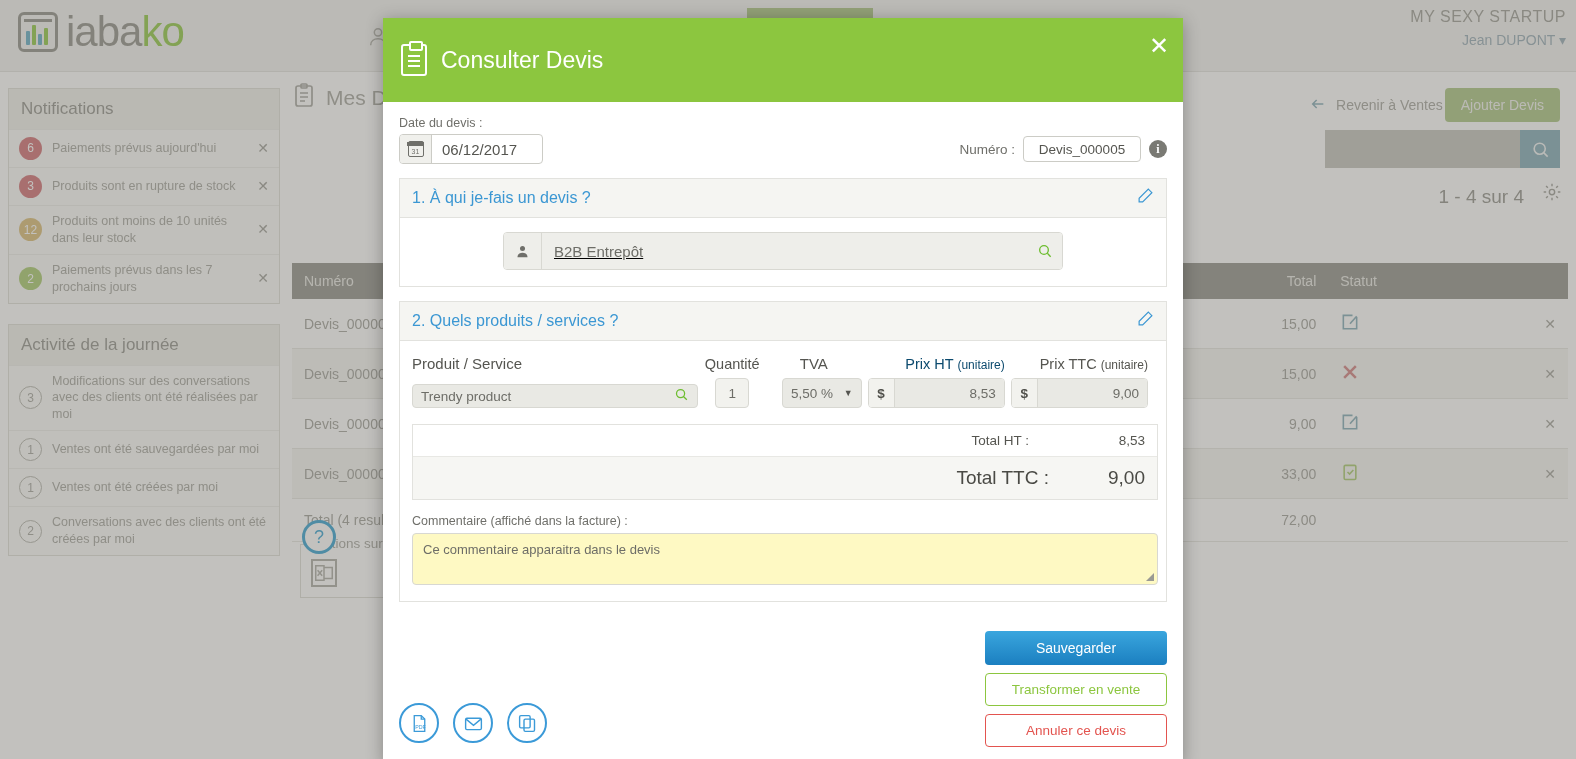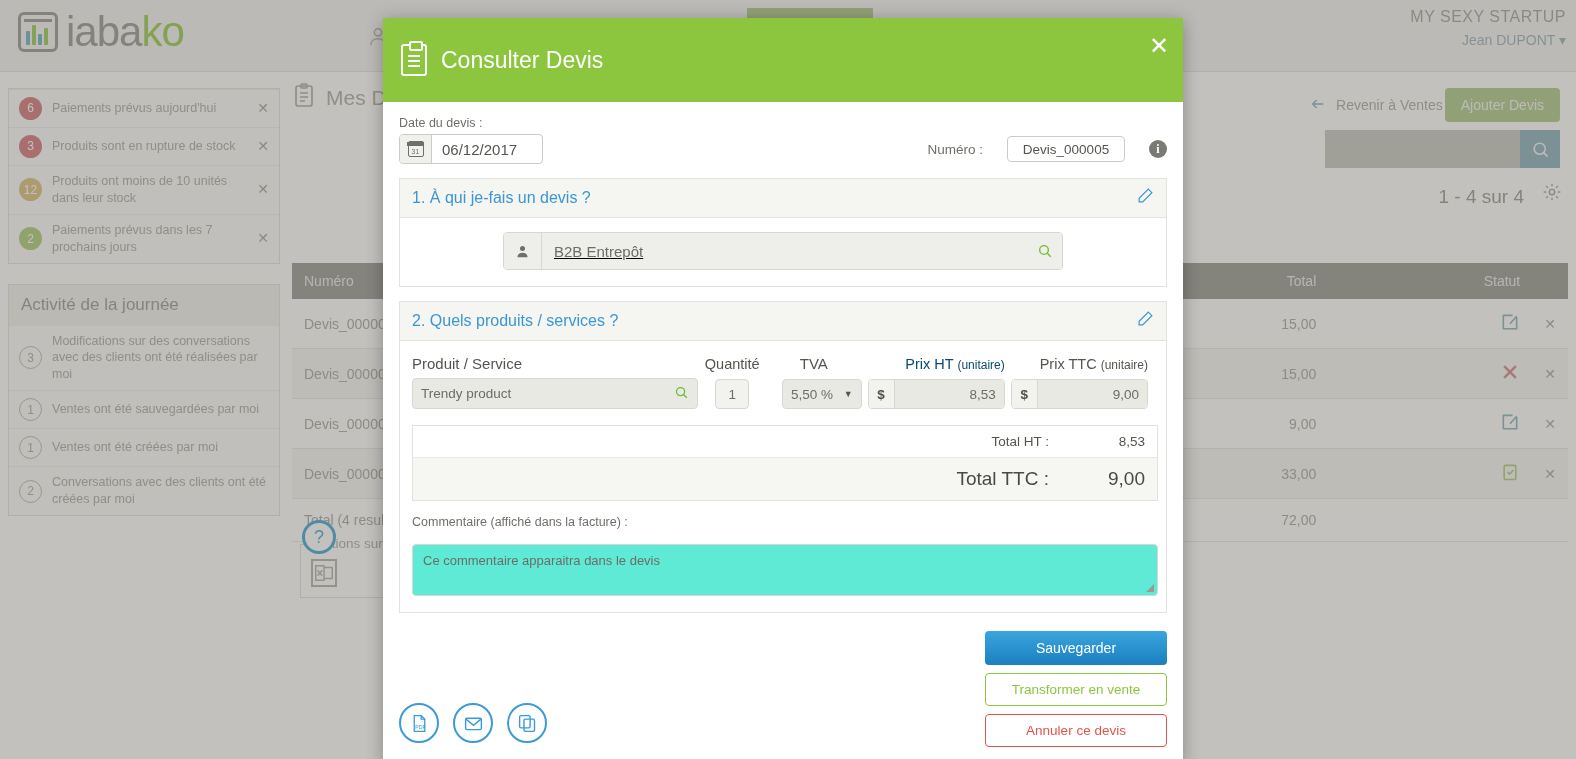--- a/index.html
+++ b/index.html
@@ -132,21 +132,21 @@
     font-size:19px; color:#8f8f88;
   }
   #gear-ico { position:absolute; right: 6px; top: 100px; color:#9a9a93; }
 
   table.devis { width:100%; border-collapse:collapse; margin-top: 150px; }
   table.devis th {
     background:#8f8f87; color:#e8e8e3; font-weight:normal;
     font-size:14px; padding: 10px 12px; text-align:left;
   }
   table.devis th.r, table.devis td.r { text-align:right; }
-  table.devis th.c, table.devis td.c { text-align:right; }
+  table.devis th.c, table.devis td.c { text-align:left; }
   table.devis td {
     padding: 13px 12px; font-size: 14px; color:#9d9d96;
     border-bottom: 1px solid #e5e5e0;
   }
   table.devis tr.alt td { background:#f6f6f3; }
   td.stat-edit { color:#7fa8b4; }
   td.stat-x { color:#d07d7d; }
   td.stat-ok { color:#a6c86a; }
   td.rowdel { color:#a8a8a1; text-align:center; width:26px;}
   .totrow td { font-size:14px; color:#9d9d96; border-bottom:none; }
@@ -213,21 +213,21 @@
     line-height: 20px;
   }
   #cal-ico::before {
     content:""; position:absolute; left:-1.5px; right:-1.5px; top:0; height:4px;
     background:#6f6f6a;
   }
   #date-value {
     width: 110px; padding: 0 10px; font-size: 15px; color:#555550;
     display:flex; align-items:center;
   }
-  #num-wrap { margin-left:auto; display:flex; align-items:center; gap:24px; }
+  #num-wrap { margin-left:auto; display:flex; align-items:center; gap:8px; }
   #num-label { font-size: 13.5px; color:#6f6f6a; }
   #num-field {
     border:1px solid #ccccc6; border-radius:4px; height:26px; width: 118px;
     display:flex; align-items:center; justify-content:center;
     font-size: 13.5px; color:#555550;
   }
   #info-ico {
     width: 18px; height:18px; border-radius:50%; background:#7a7a74;
     color:#fff; font-size: 12px; font-weight:bold;
     display:flex; align-items:center; justify-content:center;
@@ -271,21 +271,21 @@
   .h-tva  { width: 102px; text-align:center; font-size: 15px; color:#555550; }
   .h-ht   { width: 144px; text-align:right;  font-size: 14.5px; color:#0c4a6e; }
   .h-ttc  { width: 144px; text-align:right;  font-size: 14.5px; color:#555550; }
   .h-sub  { font-size: 12px; }
 
   #prod-fields { margin-top: 6px; }
   .f-prod {
     width: 294px;
   }
   .prod-input {
-    display:flex; align-items:center; height:31px;
+    display:flex; align-items:center; height:24px;
     background:#e9e9e4; border:1px solid #d8d8d2; border-radius:4px;
     padding: 0 8px; font-size: 13.5px; color:#6d6d67;
   }
   .prod-input .mag { margin-left:auto; color:#6dbd2f; font-size: 15px; }
   .f-qty { width: 62px; display:flex; justify-content:center;}
   .qty-input {
     width: 34px; height:30px; background:#f2f2ee; border:1px solid #d8d8d2;
     border-radius:4px; display:flex; align-items:center; justify-content:center;
     font-size: 13.5px; color:#6d6d67;
   }
@@ -309,35 +309,35 @@
   .money .amt {
     flex:1; background:#e9e9e4; display:flex; align-items:center;
     justify-content:flex-end; padding: 0 8px;
     font-size:13.5px; color:#6d6d67;
   }
 
   
   #totals { margin-top: 16px; border:1px solid #e2e2de; width: 746px; }
   #tot-ht-row {
     display:flex; justify-content:flex-end; align-items:center;
-    padding: 8px 12px; background:#ffffff; border-bottom:1px solid #e8e8e4;
+    padding: 8px 12px; background:#ffffff; border-bottom:1px solid #e8e8e4;gap:20px;
   }
   #tot-ht-row .t-lbl { font-size: 13.5px; color:#555550; }
   #tot-ht-row .t-val { width: 96px; text-align:right; font-size: 13.5px; color:#555550; }
   #tot-ttc-row {
     display:flex; justify-content:flex-end; align-items:center;
     padding: 10px 12px; background:#f6f6f3;
   }
   #tot-ttc-row .t-lbl { font-size: 19px; color:#4a4a45; }
   #tot-ttc-row .t-val { width: 96px; text-align:right; font-size: 19px; color:#4a4a45; }
 
   #comment-label { margin-top: 14px; font-size: 12.5px; color:#6f6f6a; }
   #comment-box {
-    margin-top: 15px; width: 746px; height: 52px;
-    background:#5eead4; border:1px solid #d8d8d2; border-radius:4px;
+    margin-top: 5px; width: 746px; height: 52px;
+    background:#fef9c3; border:1px solid #d8d8d2; border-radius:4px;
     padding: 8px 10px; font-size: 13px; color:#6d6d67;
     position:relative;
   }
   #comment-box::after {
     content:""; position:absolute; right:3px; bottom:3px;
     width:0; height:0; border-style:solid; border-width: 0 0 8px 8px;
     border-color: transparent transparent #9a9a93 transparent;
   }
 
   
@@ -443,20 +443,21 @@
 
       <div id="user-block">
         <div id="company-name">MY SEXY STARTUP</div>
         <div id="user-name">Jean DUPONT ▾</div>
       </div>
     </div>
 
     <div id="sidebar">
 
       <div class="panel">
+        <div class="panel-head">Notifications</div>
         <div class="panel-row">
           <span class="badge red">6</span>
           <span>Paiements prévus aujourd'hui</span>
           <span class="row-x">✕</span>
         </div>
         <div class="panel-row">
           <span class="badge red">3</span>
           <span>Produits sont en rupture de stock</span>
           <span class="row-x">✕</span>
         </div>

